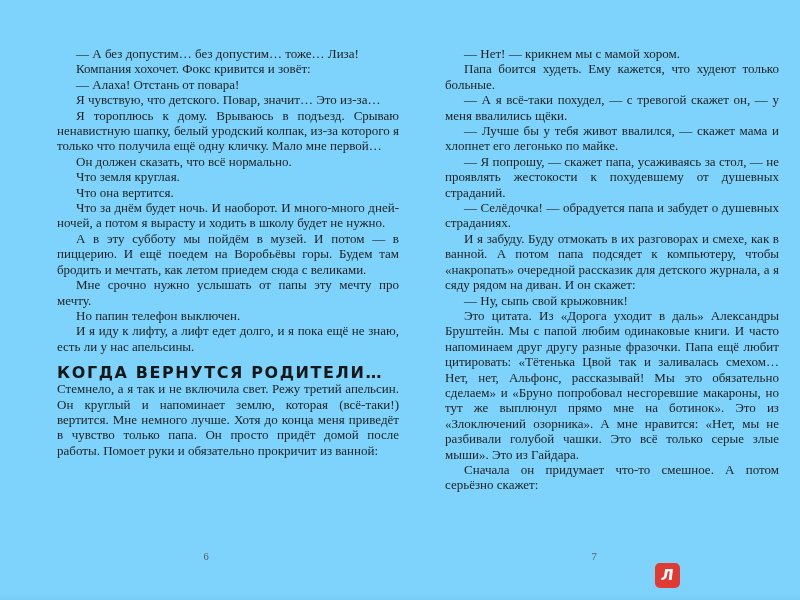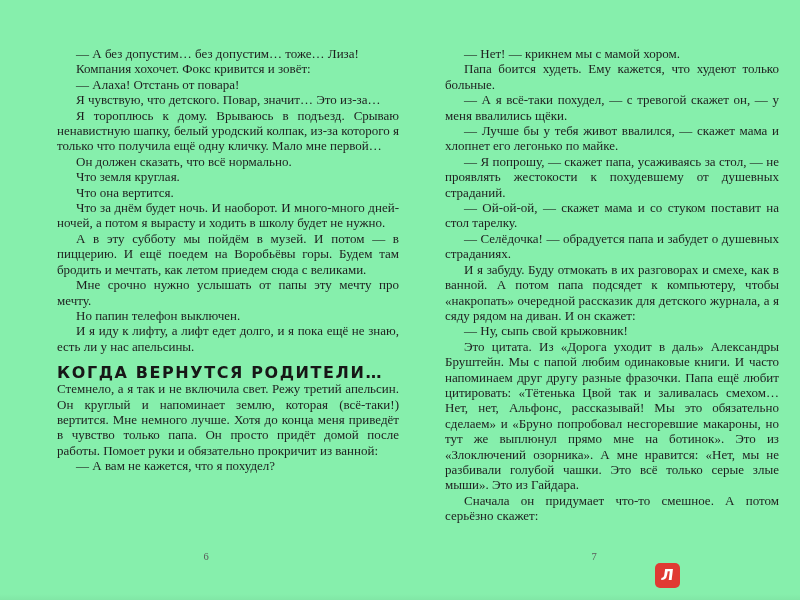--- a/index.html
+++ b/index.html
@@ -11,21 +11,21 @@
     width: 800px;
     height: 600px;
     overflow: hidden;
     position: relative;
     font-family: "Liberation Serif", serif;
     color: #1e1e1e;
   }
   .spread {
     position: absolute;
     inset: 0;
-    background: #86efac;
+    background: #7dd3fc;
   }
   .page {
     position: absolute;
     top: 46px;
   }
   .page-left  { left: 57px;  width: 342px; }
   .page-right { left: 445px; width: 334px; }
   .text-block {
     font-size: 13px;
     line-height: 15.4px;
@@ -103,32 +103,30 @@
       <p class="para">Он должен сказать, что всё нормально.</p>
       <p class="para">Что земля круглая.</p>
       <p class="para">Что она вертится.</p>
       <p class="para">Что за днём будет ночь. И наоборот. И много-много дней-ночей, а потом я вырасту и ходить в школу будет не нужно.</p>
       <p class="para">А в эту субботу мы пойдём в музей. И потом — в пиццерию. И ещё поедем на Воробьёвы горы. Будем там бродить и мечтать, как летом приедем сюда с великами.</p>
       <p class="para">Мне срочно нужно услышать от папы эту мечту про мечту.</p>
       <p class="para">Но папин телефон выключен.</p>
       <p class="para">И я иду к лифту, а лифт едет долго, и я пока ещё не знаю, есть ли у нас апельсины.</p>
       <h2 class="heading">КОГДА ВЕРНУТСЯ РОДИТЕЛИ…</h2>
       <p class="para noindent">Стемнело, а я так и не включила свет. Режу третий апельсин. Он круглый и напоминает землю, которая (всё-таки!) вертится. Мне немного лучше. Хотя до конца меня приведёт в чувство только папа. Он просто придёт домой после работы. Помоет руки и обязательно прокричит из ванной:</p>
-      <p class="para">— А вам не кажется, что я похудел?</p>
     </div>
   </section>
 
   <section class="page page-right">
     <div class="text-block">
       <p class="para">— Нет! — крикнем мы с мамой хором.</p>
       <p class="para">Папа боится худеть. Ему кажется, что худеют только больные.</p>
       <p class="para">— А я всё-таки похудел, — с тревогой скажет он, — у меня ввалились щёки.</p>
       <p class="para">— Лучше бы у тебя живот ввалился, — скажет мама и хлопнет его легонько по майке.</p>
       <p class="para">— Я попрошу, — скажет папа, усаживаясь за стол, — не проявлять жестокости к похудевшему от душевных страданий.</p>
-      <p class="para">— Ой-ой-ой, — скажет мама и со стуком поставит на стол тарелку.</p>
       <p class="para">— Селёдочка! — обрадуется папа и забудет о душевных страданиях.</p>
       <p class="para">И я забуду. Буду отмокать в их разговорах и смехе, как в ванной. А потом папа подсядет к компьютеру, чтобы «накропать» очередной рассказик для детского журнала, а я сяду рядом на диван. И он скажет:</p>
       <p class="para">— Ну, сыпь свой крыжовник!</p>
       <p class="para">Это цитата. Из «Дорога уходит в даль» Александры Бруштейн. Мы с папой любим одинаковые книги. И часто напоминаем друг другу разные фразочки. Папа ещё любит цитировать: «Тётенька Цвой так и заливалась смехом… Нет, нет, Альфонс, рассказывай! Мы это обязательно сделаем» и «Бруно попробовал несгоревшие макароны, но тут же выплюнул прямо мне на ботинок». Это из «Злоключений озорника». А мне нравится: «Нет, мы не разбивали голубой чашки. Это всё только серые злые мыши». Это из Гайдара.</p>
       <p class="para">Сначала он придумает что-то смешное. А потом серьёзно скажет:</p>
     </div>
   </section>
 
   <div class="pagenum pagenum-left">6</div>
   <div class="pagenum pagenum-right">7</div>

